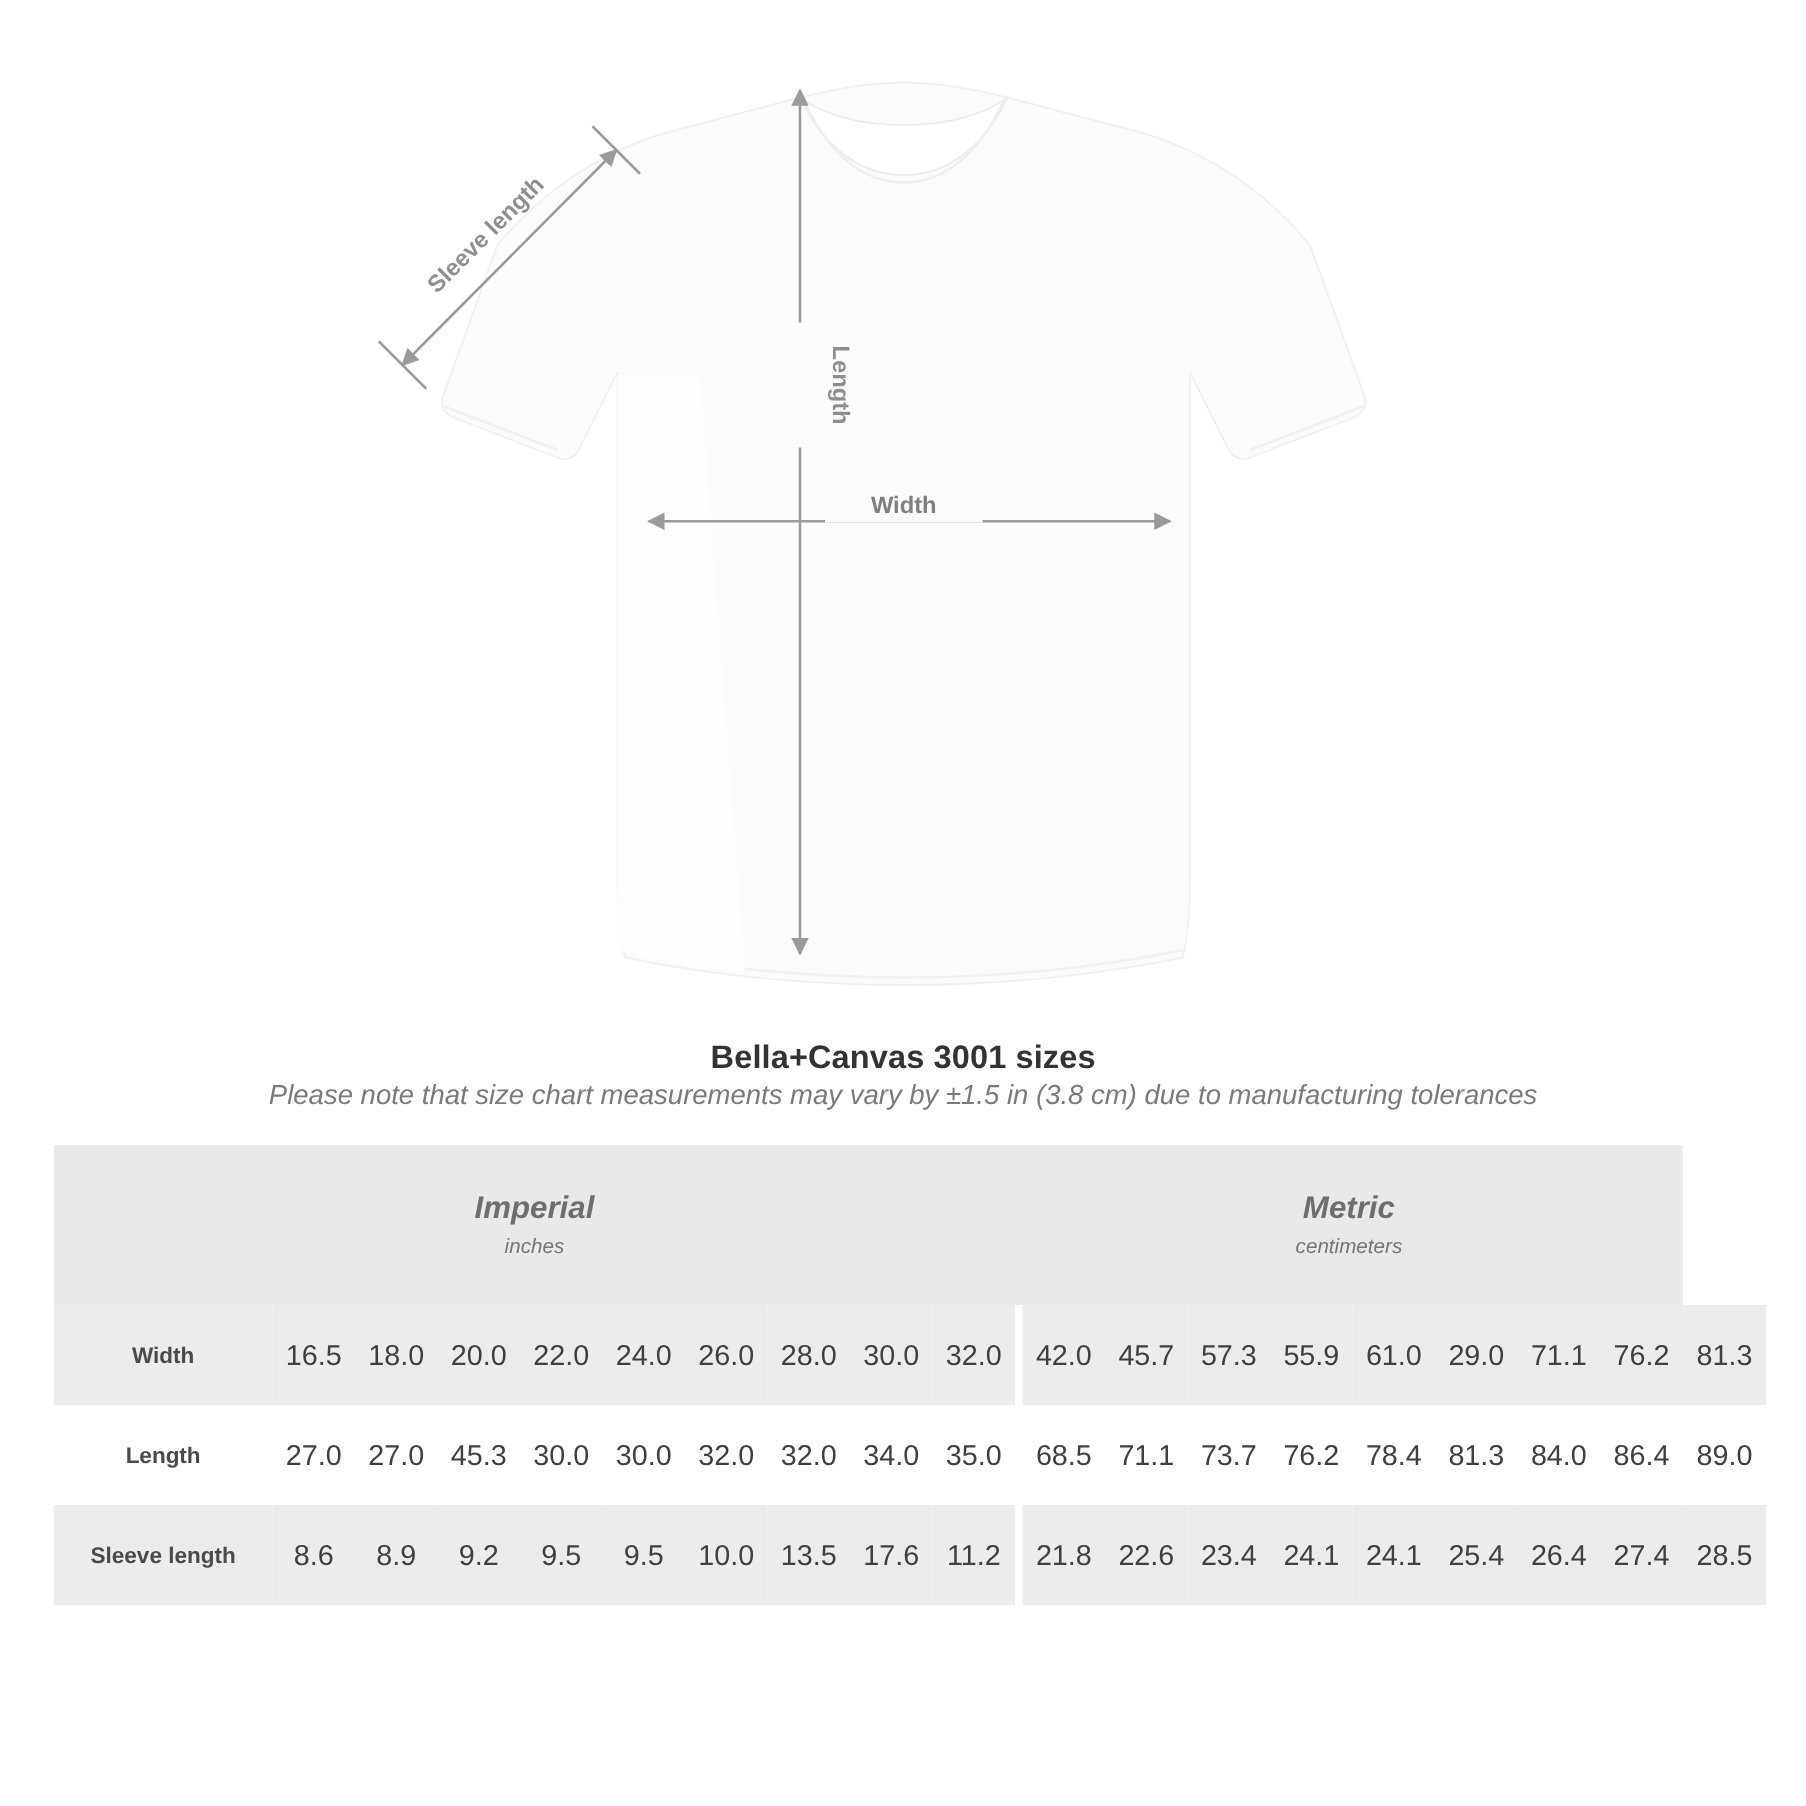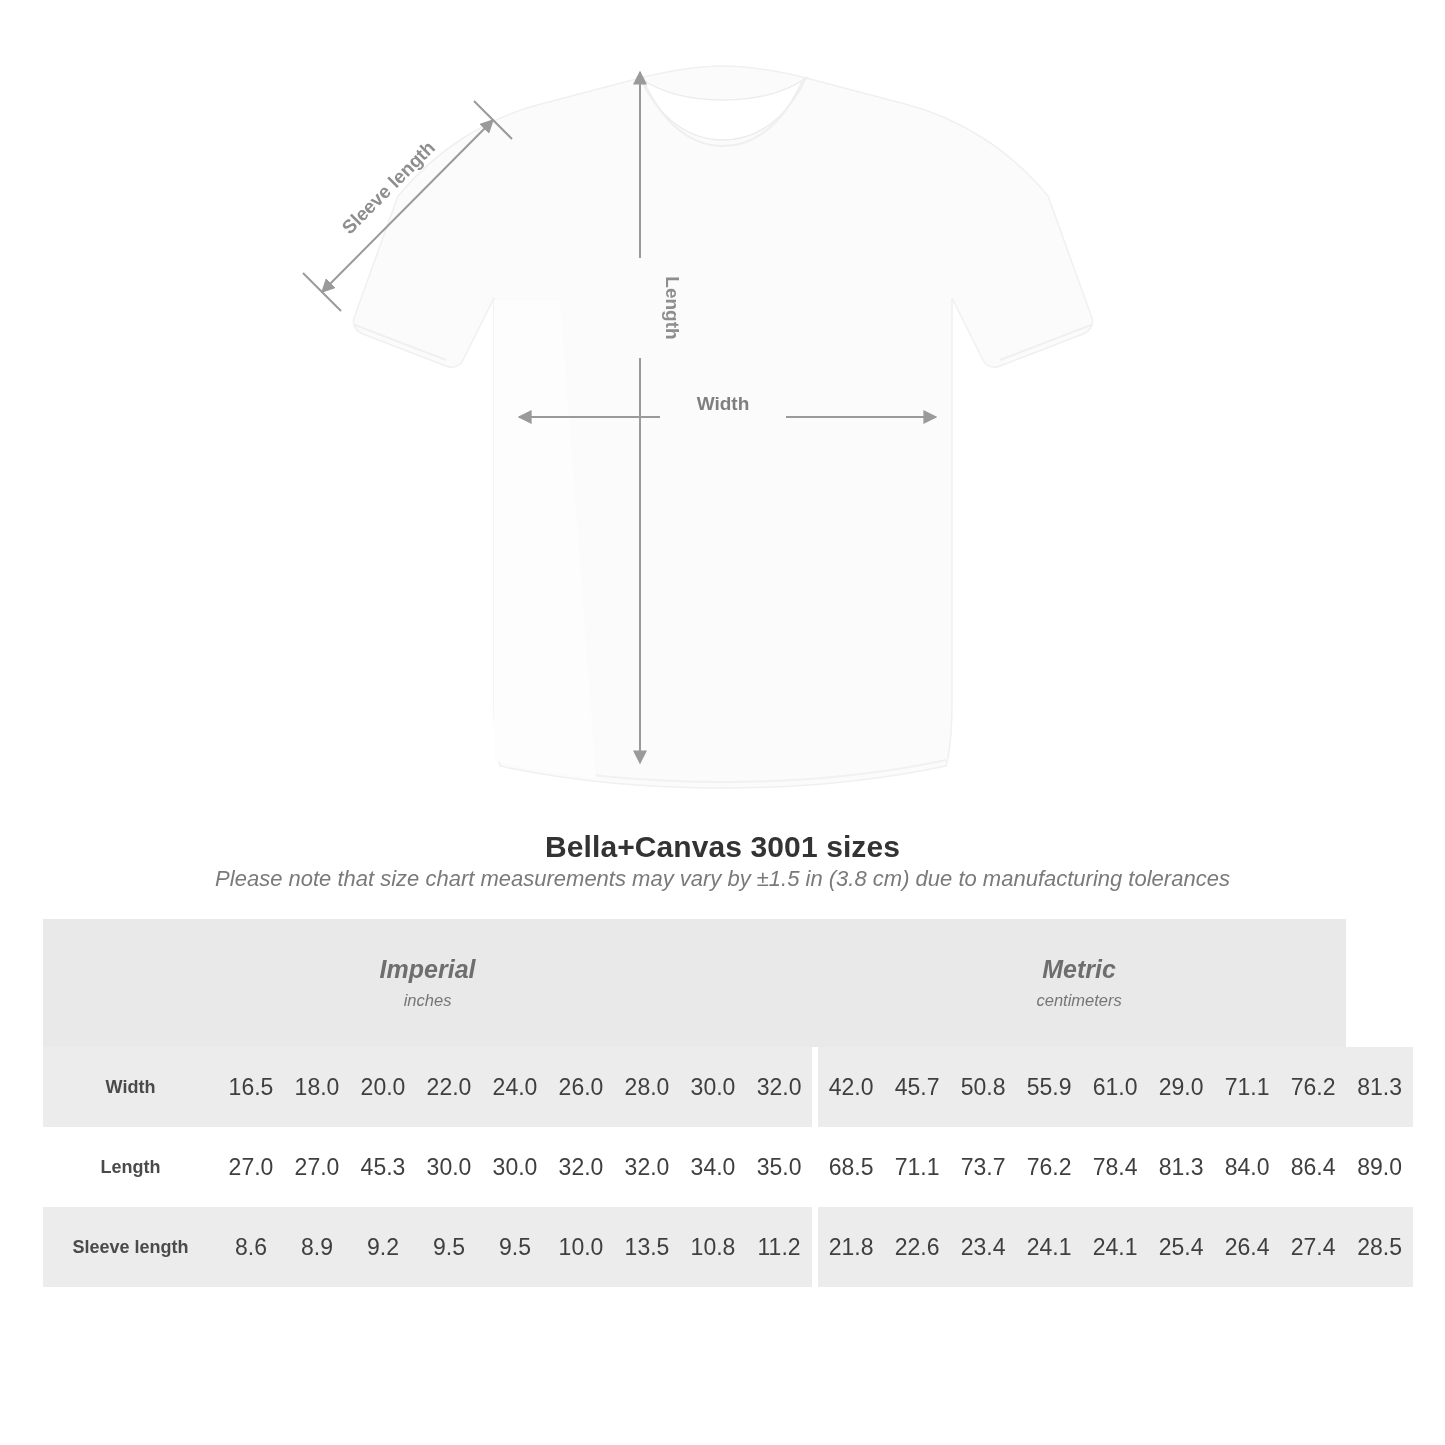--- a/index.html
+++ b/index.html
@@ -30,21 +30,21 @@
   .illustration svg {
     display: block;
   }
 
   
   .title-block {
     text-align: center;
     margin-top: 10px;
   }
   .chart-title {
-    font-size: 30px;
+    font-size: 26px;
     font-weight: bold;
     color: #333333;
     letter-spacing: 0.1px;
   }
   .chart-note {
     font-size: 22px;
     font-style: italic;
     color: #7a7a7a;
     margin-top: 2px;
   }
@@ -244,21 +244,21 @@
           <td class="val-cell">20.0</td>
           <td class="val-cell">22.0</td>
           <td class="val-cell">24.0</td>
           <td class="val-cell">26.0</td>
           <td class="val-cell">28.0</td>
           <td class="val-cell">30.0</td>
           <td class="val-cell">32.0</td>
           <td class="sep"></td>
           <td class="val-cell">42.0</td>
           <td class="val-cell">45.7</td>
-          <td class="val-cell">50.8</td>
+          <td class="val-cell">57.3</td>
           <td class="val-cell">55.9</td>
           <td class="val-cell">61.0</td>
           <td class="val-cell">29.0</td>
           <td class="val-cell">71.1</td>
           <td class="val-cell">76.2</td>
           <td class="val-cell">81.3</td>
         </tr>
 
         <tr class="row-band-white">
           <td class="label-cell">Length</td>
@@ -285,21 +285,21 @@
 
         <tr class="row-band-grey">
           <td class="label-cell">Sleeve length</td>
           <td class="val-cell">8.6</td>
           <td class="val-cell">8.9</td>
           <td class="val-cell">9.2</td>
           <td class="val-cell">9.5</td>
           <td class="val-cell">9.5</td>
           <td class="val-cell">10.0</td>
           <td class="val-cell">13.5</td>
-          <td class="val-cell">10.8</td>
+          <td class="val-cell">17.6</td>
           <td class="val-cell">11.2</td>
           <td class="sep"></td>
           <td class="val-cell">21.8</td>
           <td class="val-cell">22.6</td>
           <td class="val-cell">23.4</td>
           <td class="val-cell">24.1</td>
           <td class="val-cell">24.1</td>
           <td class="val-cell">25.4</td>
           <td class="val-cell">26.4</td>
           <td class="val-cell">27.4</td>

